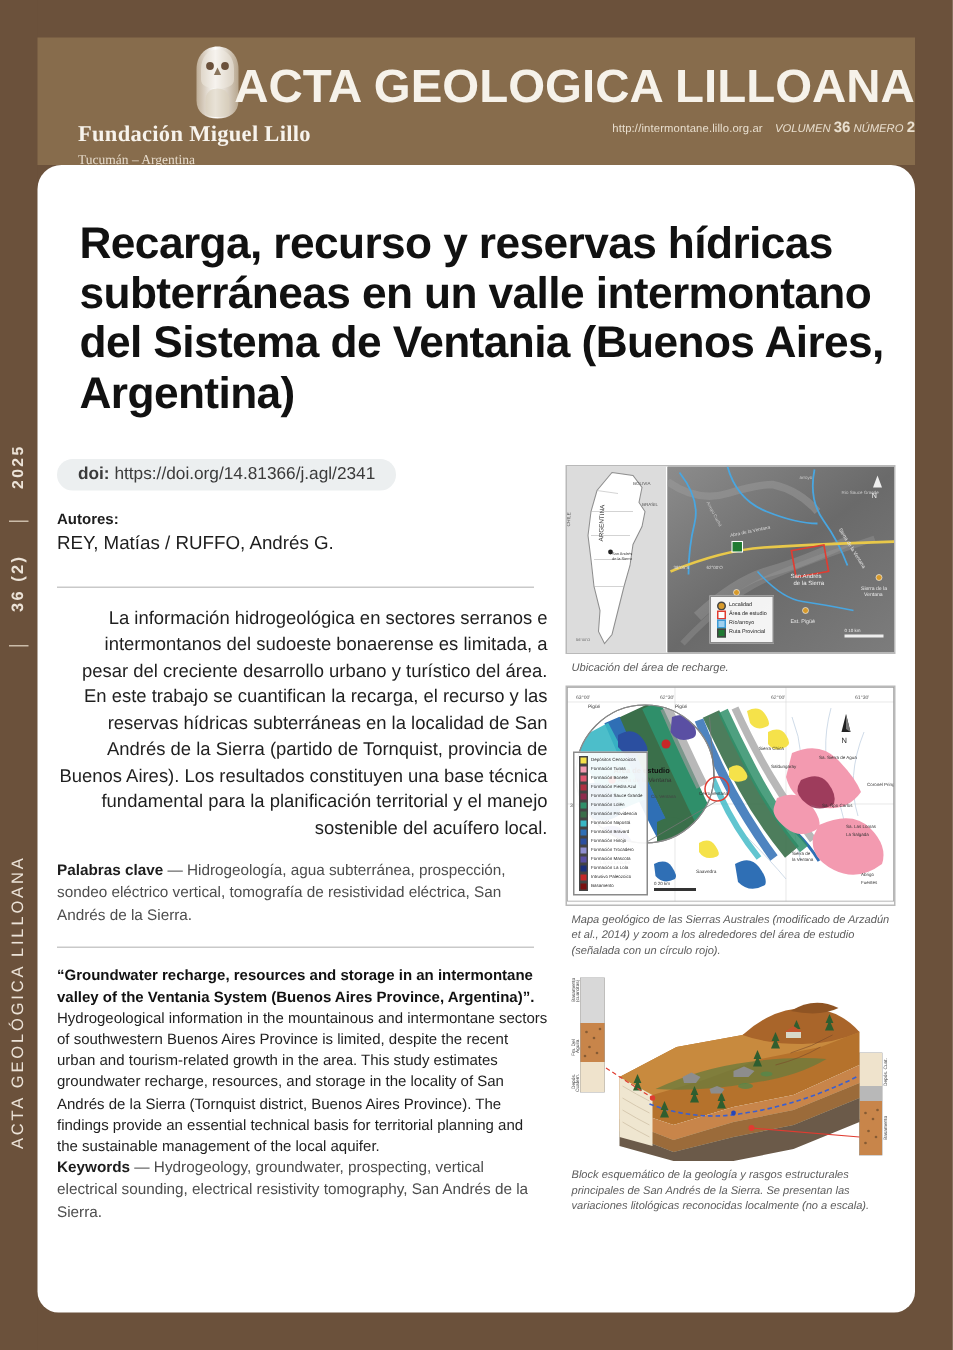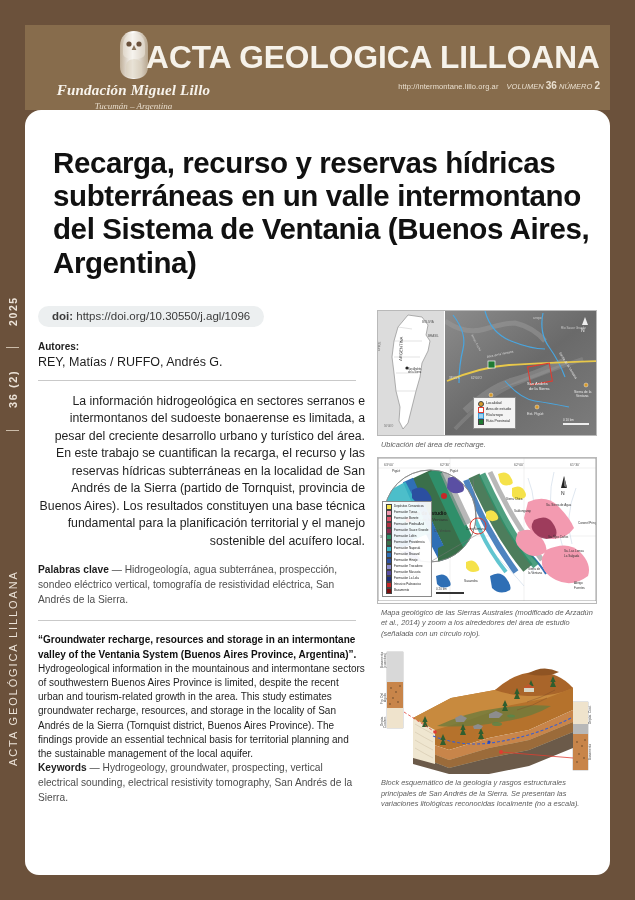--- a/index.html
+++ b/index.html
@@ -58,44 +58,43 @@
   
   .header {
     position: absolute;
     left: 25px; top: 25px;
     width: 585px; height: 85px;
     background: #876c4c;
     overflow: hidden;
   }
   .brand {
     position: absolute;
-    left: 16px; top: 4px;
+    left: 27px; top: 4px;
     width: 185px;
-    text-align: center;
+    text-align: left;
     color: #f3eee6;
-    font-style: italic;
   }
   .owl { display: block; margin: 0 auto; }
   .brand-name {
     font-family: "Liberation Serif", serif;
     font-size: 15px;
     font-weight: bold;
     letter-spacing: .2px;
     margin-top: 1px;
     color: #f7f3ec;
   }
   .brand-sub {
     font-family: "Liberation Serif", serif;
     font-size: 9px;
     margin-top: 2px;
     color: #e7dccc;
   }
   .masthead {
     position: absolute;
-    right: 10px; top: 17px;
+    right: 0; top: 17px;
     text-align: right;
   }
   .masthead-title {
     font-family: "Liberation Sans Narrow", "Liberation Sans", sans-serif;
     font-size: 31px;
     font-weight: bold;
     color: #f6f2ea;
     letter-spacing: 0px;
     line-height: 1;
     transform: scaleX(1.02);
@@ -147,21 +146,21 @@
   }
   .lbl {
     font-size: 10px;
     font-weight: bold;
     color: #1d1d1d;
     margin-bottom: 3px;
   }
   .authors {
     font-size: 12.5px;
     color: #1d1d1d;
-    margin-bottom: 11px;
+    margin-bottom: 22px;
   }
   .hr {
     height: 1px;
     background: #c9c9c9;
     margin: 0 0 12px 0;
     width: 318px;
   }
   .abstract-es {
     font-size: 12.3px;
     line-height: 1.42;
@@ -274,21 +273,21 @@
       </div>
     </div>
   </div>
 
   <div class="card">
 
     <h1 class="title">Recarga, recurso y reservas hídricas subterráneas en un valle intermontano del Sistema de Ventania (Buenos Aires, Argentina)</h1>
 
     <div class="doi">
       <b>doi:</b>
-      <span>https://doi.org/10.30550/j.agl/1096</span>
+      <span>https://doi.org/14.81366/j.agl/2341</span>
     </div>
 
     <div class="leftcol">
       <div class="lbl">Autores:</div>
       <div class="authors">REY, Matías / RUFFO, Andrés G.</div>
       <div class="hr"></div>
 
       <div class="abstract-es">La información hidrogeológica en sectores serranos e intermontanos del sudoeste bonaerense es limitada, a pesar del creciente desarrollo urbano y turístico del área. En este trabajo se cuantifican la recarga, el recurso y las reservas hídricas subterráneas en la localidad de San Andrés de la Sierra (partido de Tornquist, provincia de Buenos Aires). Los resultados constituyen una base técnica fundamental para la planificación territorial y el manejo sostenible del acuífero local.</div>
 
       <div class="kw">

